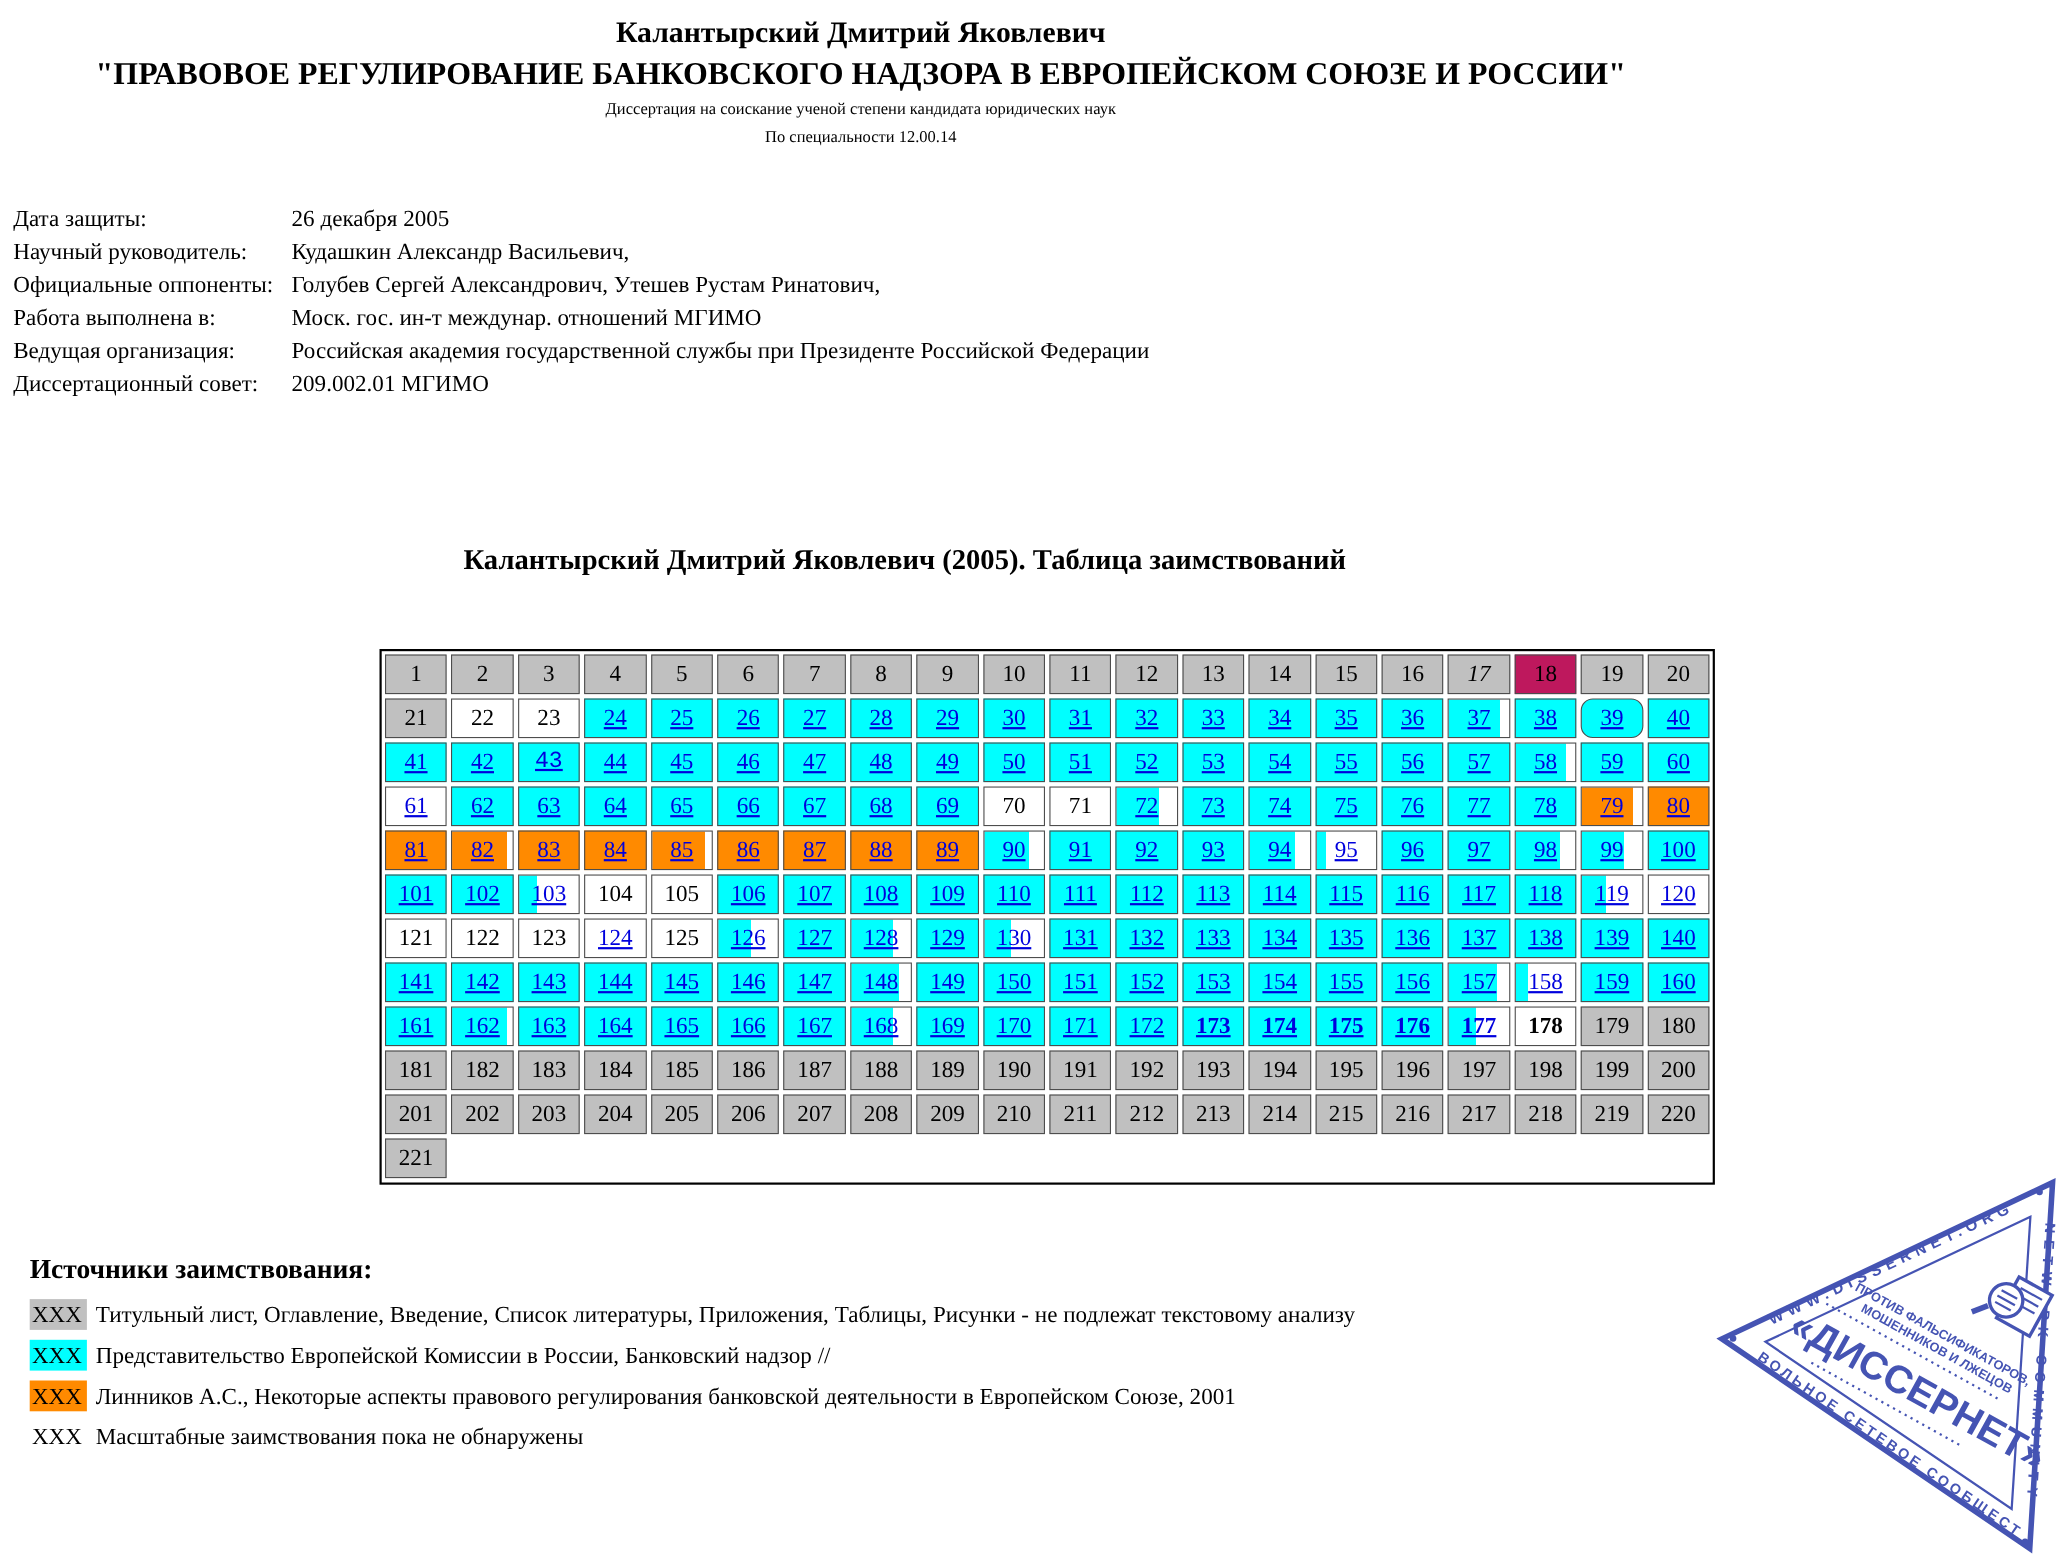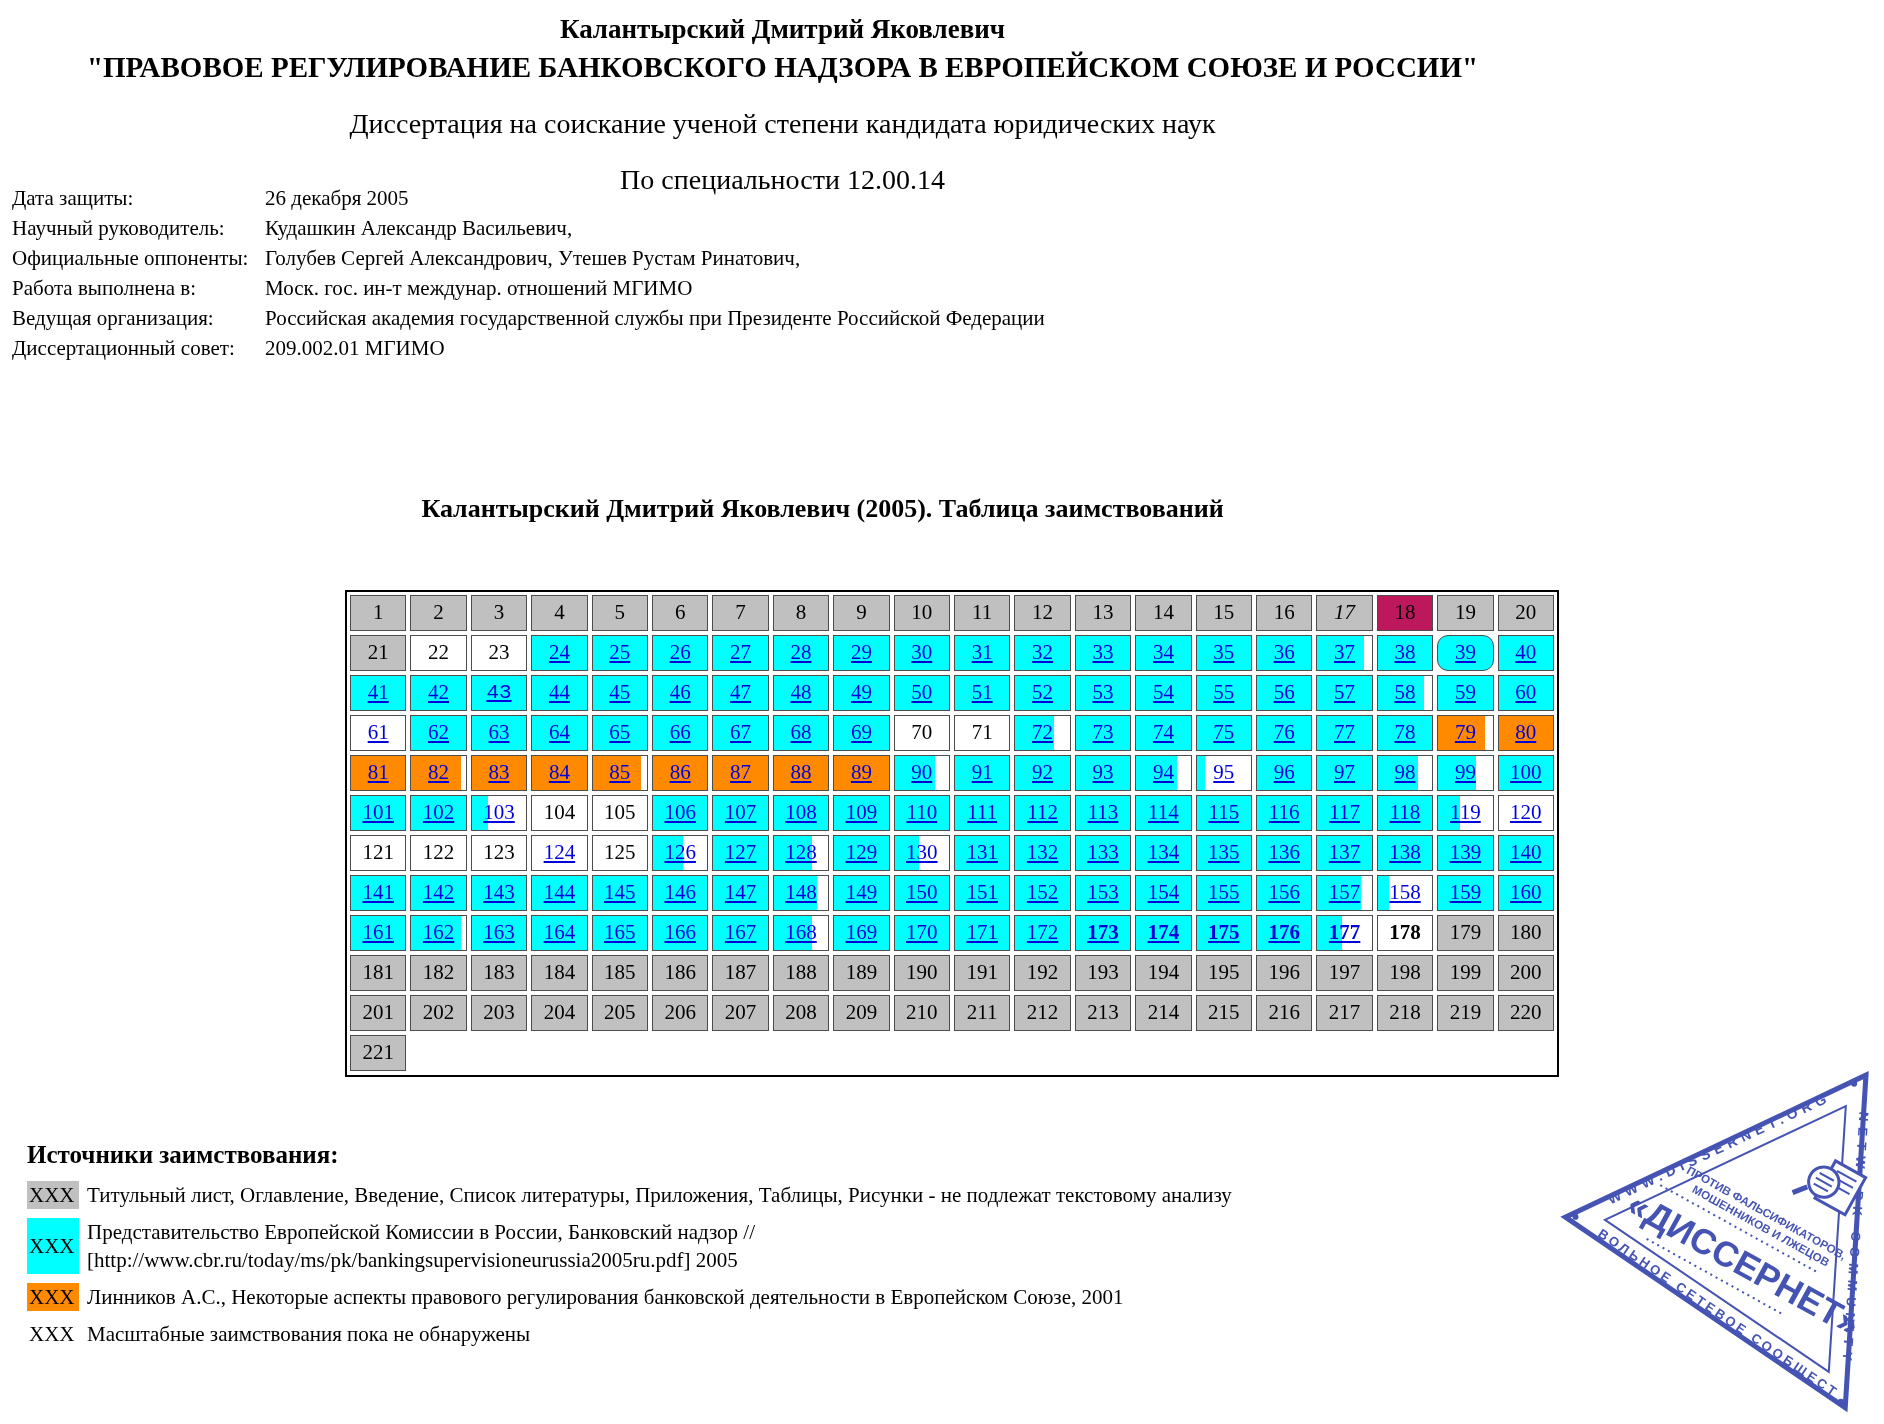--- a/index.html
+++ b/index.html
@@ -4,21 +4,21 @@
 <style>
   * { margin:0; padding:0; box-sizing:border-box; }
   html,body { width:1884px; height:1424px; background:#fff;
     font-family:"Liberation Serif","DejaVu Serif",serif; color:#000; }
   .page { position:relative; width:1884px; height:1424px; overflow:hidden; }
 
   
   .header { position:absolute; top:14px; left:0; width:1565px; text-align:center; }
   .h-author { font-size:27px; font-weight:bold; }
   .h-title  { font-size:29px; font-weight:bold; margin-top:6px; }
-  .h-sub    { font-size:28px; margin-top:24px; }
+  .h-sub    { font-size:15px; margin-top:8px; }
 
   
   .meta { position:absolute; top:183px; left:12px; width:1400px; }
   .meta-row { display:flex; font-size:21px; line-height:30px; }
   .meta-label { width:253px; flex:0 0 253px; }
   .meta-value { flex:1; }
 
   
   .table-title { position:absolute; top:494px; left:0; width:1645px;
     text-align:center; font-size:26px; font-weight:bold; }
@@ -319,21 +319,20 @@
         <div class="legend-item">
           <div class="legend-chip" style="background: rgb(192, 192, 192);">XXX</div>
           <div class="legend-text">
             <div>Титульный лист, Оглавление, Введение, Список литературы, Приложения, Таблицы, Рисунки - не подлежат текстовому анализу</div>
           </div>
         </div>
         <div class="legend-item">
           <div class="legend-chip" style="background: rgb(0, 255, 255);">XXX</div>
           <div class="legend-text">
             <div>Представительство Европейской Комиссии в России, Банковский надзор //</div>
-            <div>[http://www.cbr.ru/today/ms/pk/bankingsupervisioneurussia2005ru.pdf] 2005</div>
           </div>
         </div>
         <div class="legend-item">
           <div class="legend-chip" style="background: rgb(255, 138, 0);">XXX</div>
           <div class="legend-text">
             <div>Линников А.С., Некоторые аспекты правового регулирования банковской деятельности в Европейском Союзе, 2001</div>
           </div>
         </div>
         <div class="legend-item">
           <div class="legend-chip" style="background: transparent;">XXX</div>

